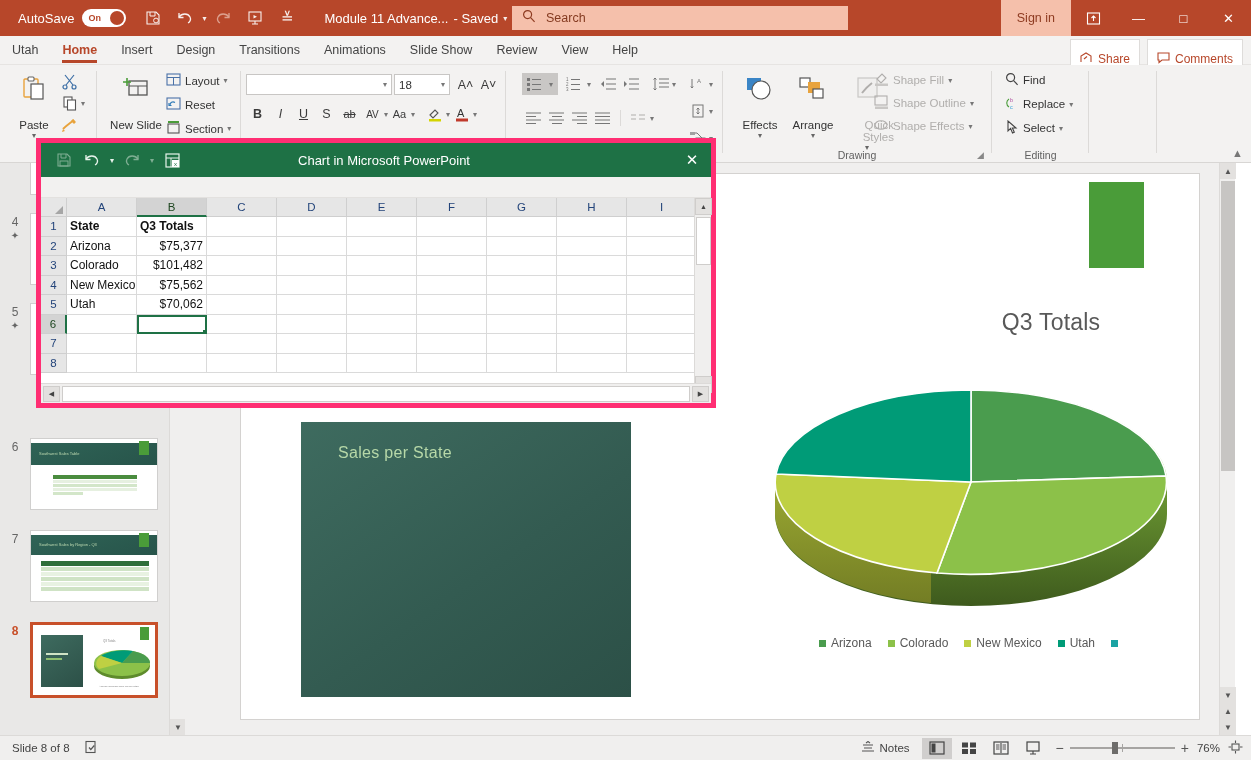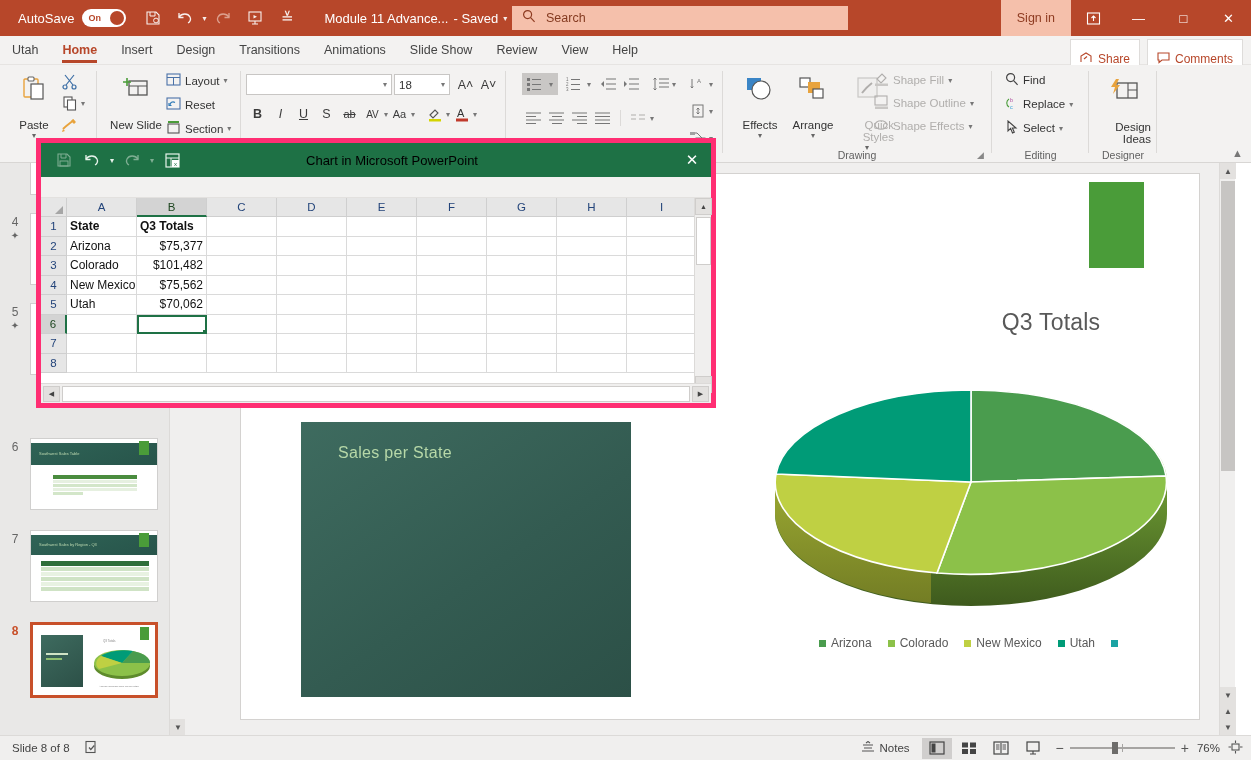--- a/index.html
+++ b/index.html
@@ -215,22 +215,22 @@
     height: 34px; background: #1e7145; display: flex; align-items: center;
     position: relative; color: #fff;
   }
   .ex-qat { display: flex; align-items: center; gap: 2px; margin-left: 10px; }
   .ex-qicon {
     width: 26px; height: 26px; display: flex; align-items: center; justify-content: center;
     color: #e8f3ec; font-size: 14px;
   }
   .ex-qicon.dim { color: #7fae93; }
   .ex-title-text {
-    position: absolute; left: 16px; width: 100%; text-align: center;
-    font-size: 13px; color: #000000; pointer-events: none;
+    position: absolute; left: 8px; width: 100%; text-align: center;
+    font-size: 13px; color: #ffffff; pointer-events: none;
   }
   .ex-close {
     position: absolute; right: 6px; top: 4px; width: 26px; height: 26px;
     display: flex; align-items: center; justify-content: center; color: #fff; font-size: 15px;
   }
   .ex-blank { height: 21px; background: #f2f1f0; border-bottom: 1px solid #e3e1df; }
   .ex-grid { position: relative; height: 195px; background: #fff; }
 
   .colhead { display: flex; height: 19px; }
   .ch-corner {
@@ -734,35 +734,20 @@
               </svg>
           </span>
           <span>Select</span>
           <span class="caret">▾</span>
         </div>
       </div>
       <div class="glabel">Editing</div>
     </div>
     <div class="rsep" style="left:1088px;"></div>
 
-    <div class="rgroup" style="left:1092px; width:62px;">
-      <div style="position:absolute; left:5px; top:4px;">
-        <div class="bigbtn" style="width:54px;">
-          <span class="bb-ico">
-            <svg width="32" height="30" viewBox="0 0 32 30">
-                <rect x="9" y="6" width="20" height="15" fill="none" stroke="#555" stroke-width="1.3"></rect>
-                <path d="M20 6v15M20 13h9" stroke="#555" stroke-width="1.1"></path>
-                <path d="M8 2l-5 8h4l-2 7 7-9H8l3-6z" fill="#e8a33d"></path>
-              </svg>
-          </span>
-          <span class="bb-lbl">Design Ideas</span>
-        </div>
-      </div>
-      <div class="glabel">Designer</div>
-    </div>
     <div class="rsep" style="left:1156px;"></div>
     <div class="collapse-ribbon">▲</div>
   </div>
 
   <div class="workarea">
 
     <div class="thumbpanel">
 
       <div class="thumbrow" style="top:-40px;">
         <div class="thumbnum">3</div>

